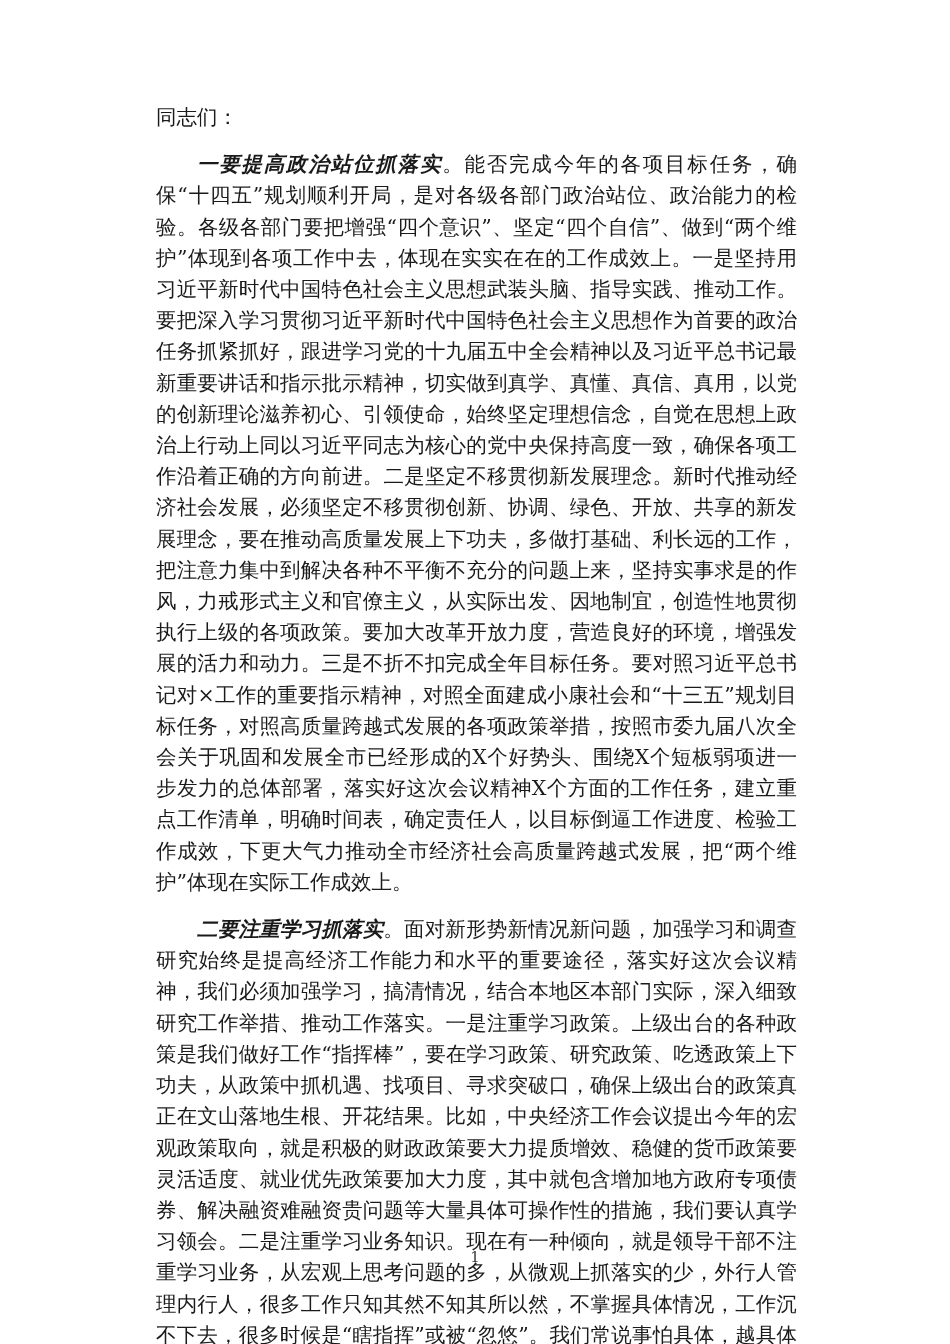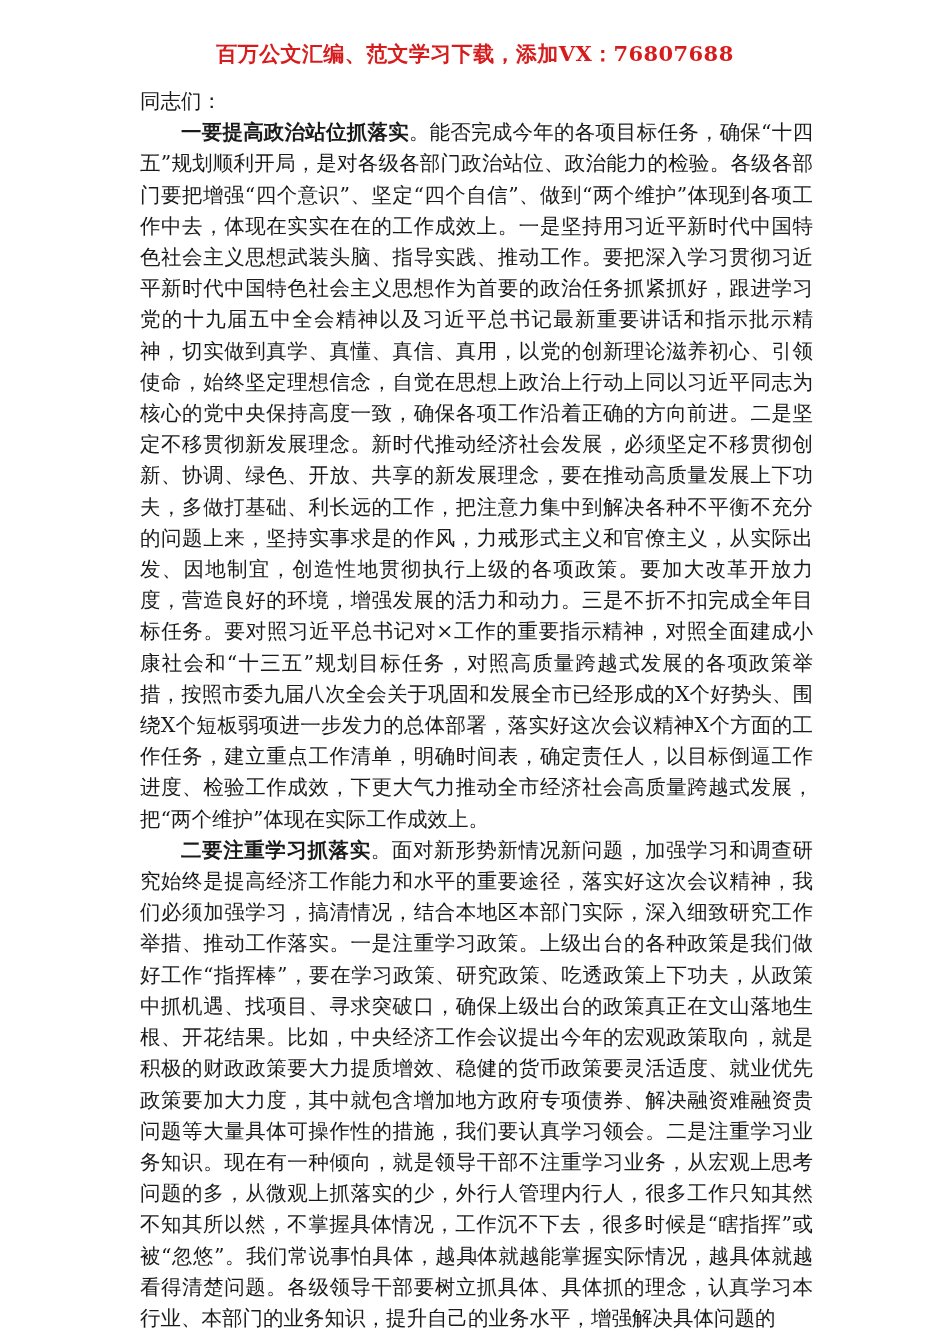--- a/index.html
+++ b/index.html
@@ -42,57 +42,57 @@
     width: 673px;
     font-family: "DejaVu Serif", "Liberation Serif", serif;
     font-size: 20.5px;
     line-height: 31.2px;
     color: #1a1a1a;
     text-align: justify;
     text-justify: inter-ideograph;
   }
 
   .doc-body p {
-    margin: 0;
+    margin: 16px;
     padding: 0;
     text-align: justify;
     text-justify: inter-ideograph;
   }
 
   .salutation {
     text-indent: 0;
     margin-bottom: 0;
   }
 
   .para {
     text-indent: 2em;
   }
 
   .para .lead {
     font-weight: 700;
+    font-style: italic;
   }
 
   
   .page-number {
     position: absolute;
     top: 1248px;
     left: 0;
     width: 950px;
     text-align: center;
     font-family: "DejaVu Serif", "Liberation Serif", serif;
     font-size: 15px;
     color: #3a3a3a;
   }
 </style>
 </head>
 <body>
 
 <div class="page">
 
-  <div class="promo-banner">百万公文汇编、范文学习下载，添加VX：76807688</div>
 
   <div class="doc-body">
 
     <p class="salutation">同志们：</p>
 
 
     <p class="para">
       <span class="lead">一要提高政治站位抓落实</span><span>。能否完成今年的各项目标任务，确保“十四五”规划顺利开局，是对各级各部门政治站位、政治能力的检验。各级各部门要把增强“四个意识”、坚定“四个自信”、做到“两个维护”体现到各项工作中去，体现在实实在在的工作成效上。一是坚持用习近平新时代中国特色社会主义思想武装头脑、指导实践、推动工作。要把深入学习贯彻习近平新时代中国特色社会主义思想作为首要的政治任务抓紧抓好，跟进学习党的十九届五中全会精神以及习近平总书记最新重要讲话和指示批示精神，切实做到真学、真懂、真信、真用，以党的创新理论滋养初心、引领使命，始终坚定理想信念，自觉在思想上政治上行动上同以习近平同志为核心的党中央保持高度一致，确保各项工作沿着正确的方向前进。二是坚定不移贯彻新发展理念。新时代推动经济社会发展，必须坚定不移贯彻创新、协调、绿色、开放、共享的新发展理念，要在推动高质量发展上下功夫，多做打基础、利长远的工作，把注意力集中到解决各种不平衡不充分的问题上来，坚持实事求是的作风，力戒形式主义和官僚主义，从实际出发、因地制宜，创造性地贯彻执行上级的各项政策。要加大改革开放力度，营造良好的环境，增强发展的活力和动力。三是不折不扣完成全年目标任务。要对照习近平总书记对×工作的重要指示精神，对照全面建成小康社会和“十三五”规划目标任务，对照高质量跨越式发展的各项政策举措，按照市委九届八次全会关于巩固和发展全市已经形成的X个好势头、围绕X个短板弱项进一步发力的总体部署，落实好这次会议精神X个方面的工作任务，建立重点工作清单，明确时间表，确定责任人，以目标倒逼工作进度、检验工作成效，下更大气力推动全市经济社会高质量跨越式发展，把“两个维护”体现在实际工作成效上。</span>
     </p>
 

